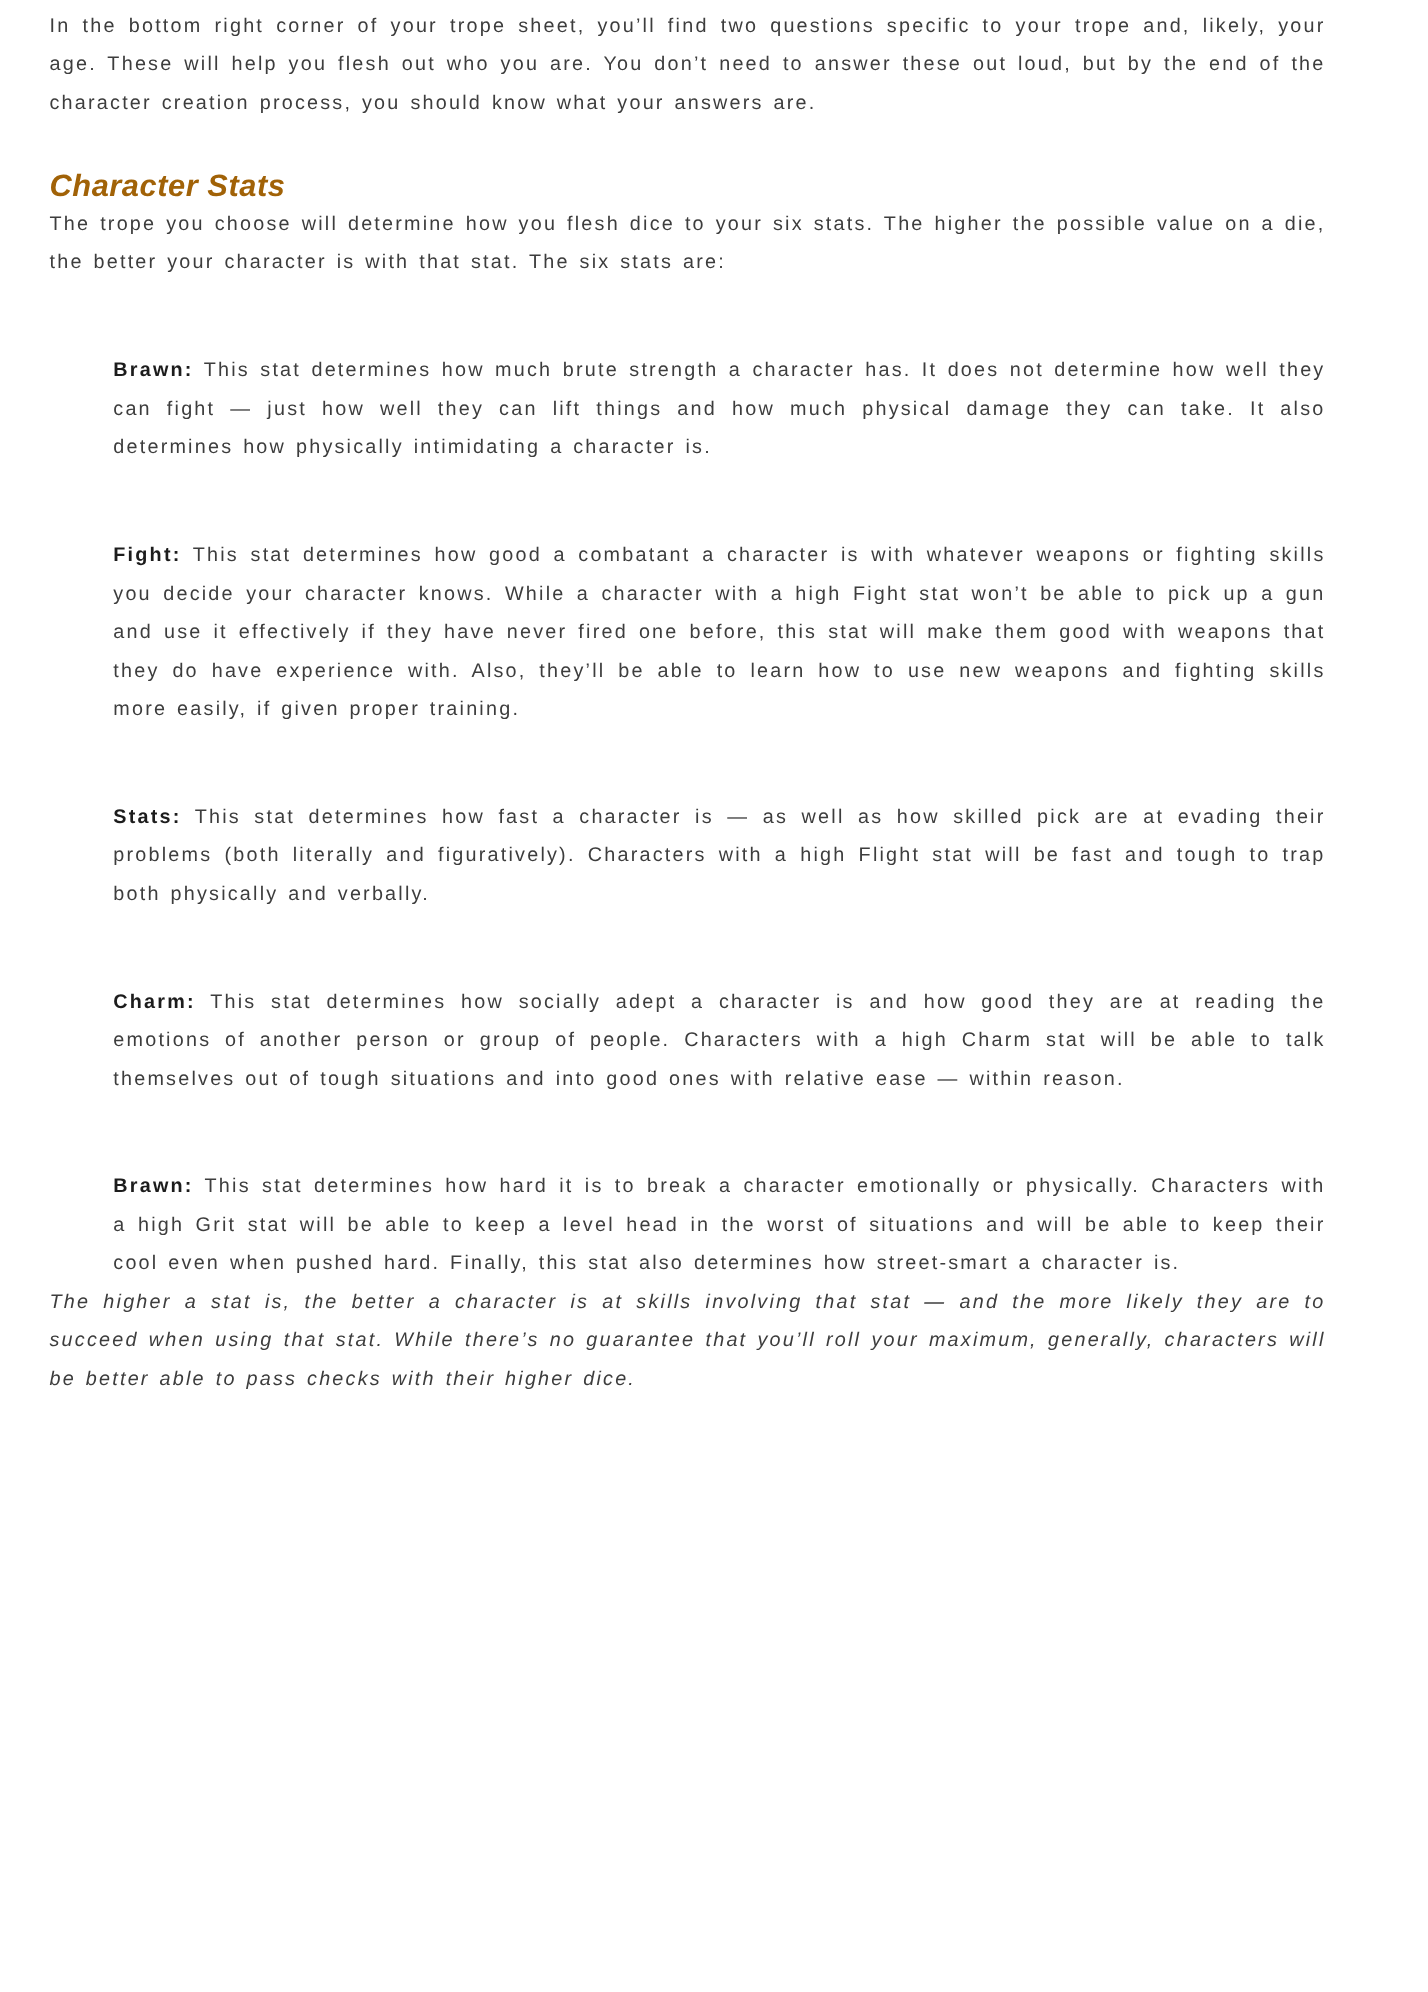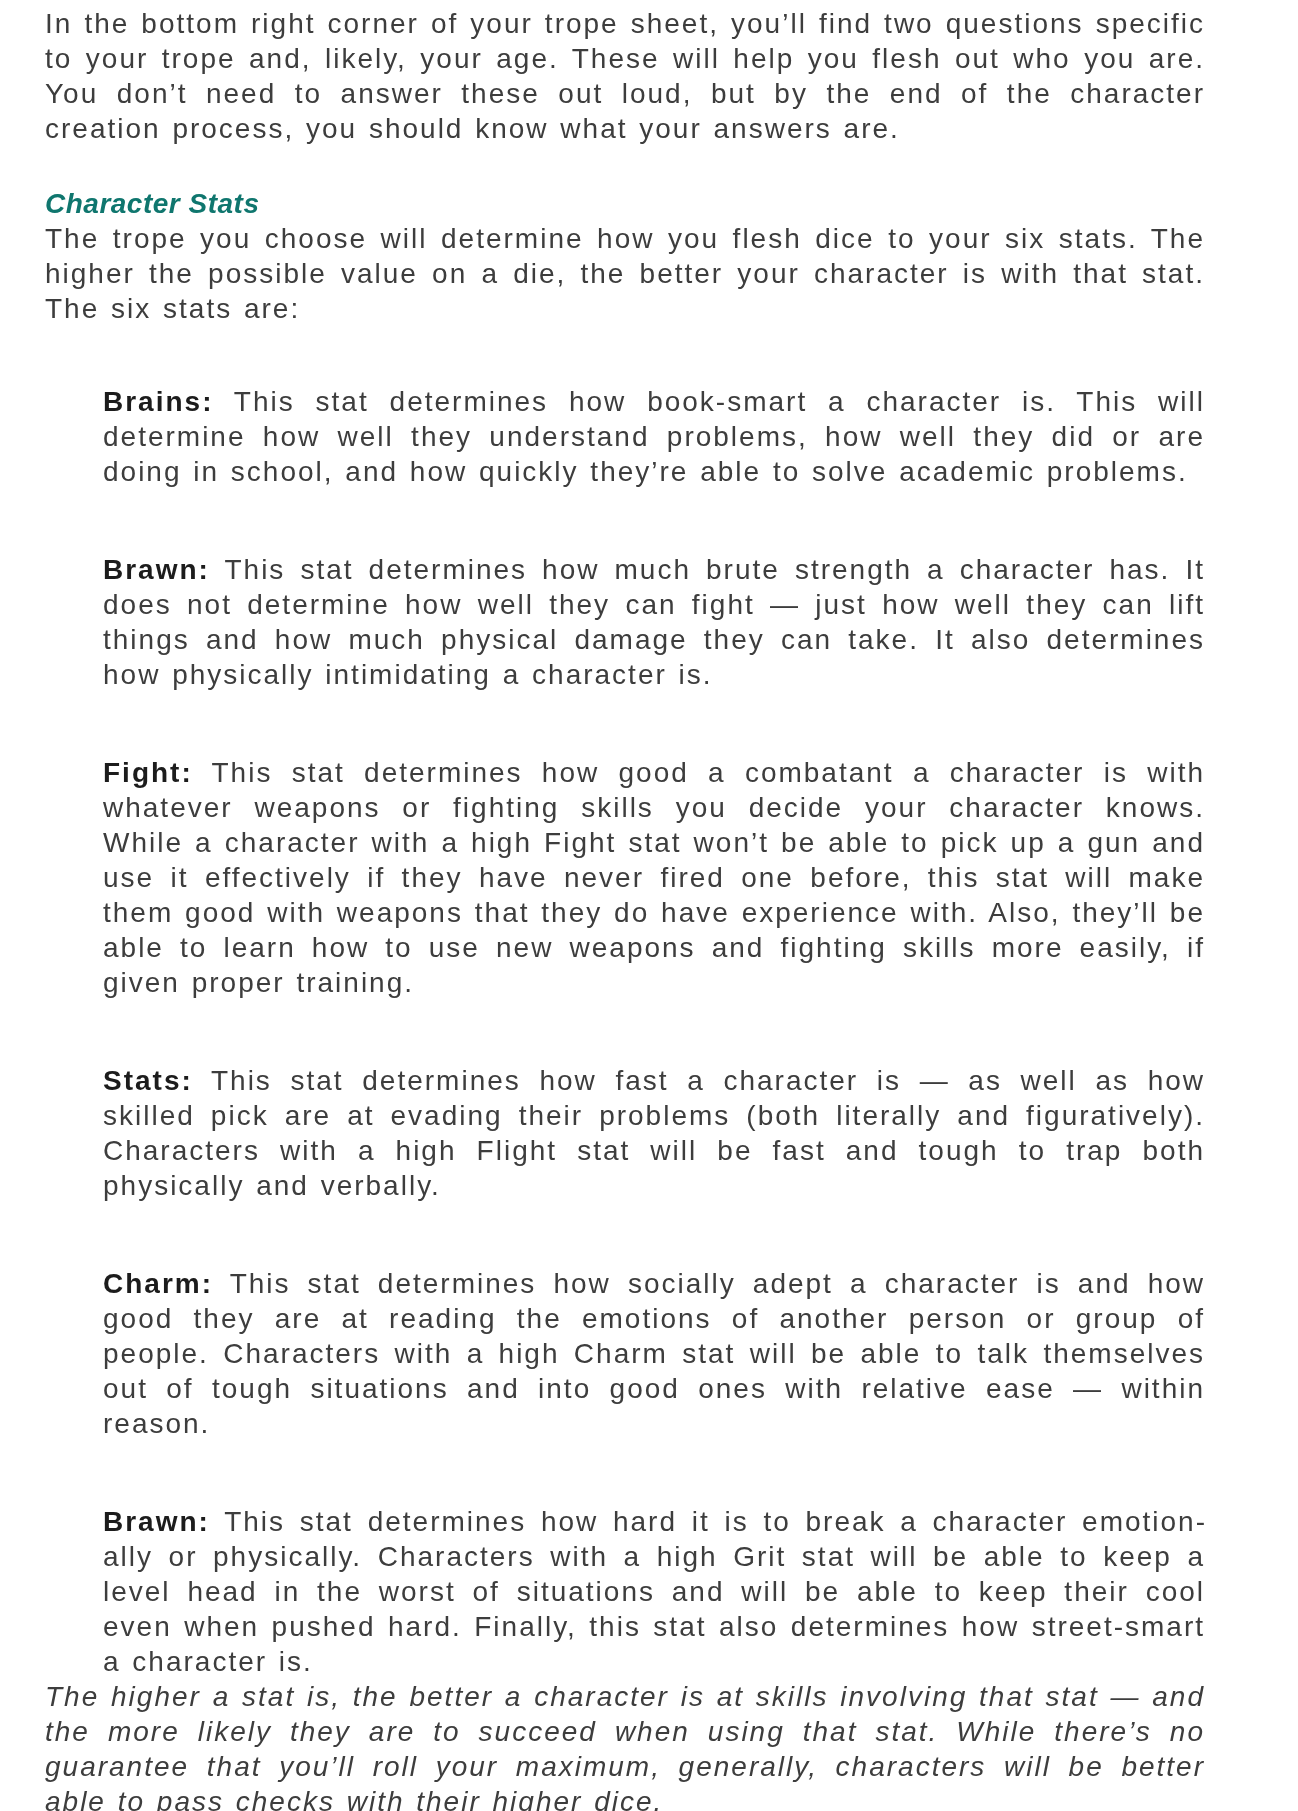--- a/index.html
+++ b/index.html
@@ -15,37 +15,37 @@
     overflow: hidden;
   }
   .page {
     box-sizing: border-box;
     width: 1298px;
     height: 1811px;
     padding: 6px 93px 0 45px;
   }
   .para {
     margin: 0;
-    font-size: 28px;
+    font-size: 18px;
     line-height: 35px;
     letter-spacing: 2px;
     word-spacing: 2px;
     text-align: justify;
     text-justify: inter-word;
     -webkit-hyphens: manual;
     hyphens: manual;
   }
   .section-heading {
     margin: 40px 0 0 0;
     font-size: 28px;
     line-height: 35px;
     font-weight: 700;
     font-style: italic;
     letter-spacing: 0.5px;
-    color: #0f766e;
+    color: #a16207;
     text-align: left;
   }
   .stats-list {
     margin: 0;
     padding-left: 58px;
   }
   .stat-item {
     margin-top: 63px;
   }
   .stat-item.first {
@@ -65,21 +65,20 @@
 <div class="page">
 
   <p class="para">In the bottom right corner of your trope sheet, you’ll find two questions specific to your trope and, likely, your age. These will help you flesh out who you are. You don’t need to answer these out loud, but by the end of the character creation process, you should know what your answers are.</p>
 
   <h2 class="section-heading">Character Stats</h2>
 
   <p class="para">The trope you choose will determine how you flesh dice to your six stats. The higher the possible value on a die, the better your character is with that stat. The six stats are:</p>
 
   <div class="stats-list">
 
-    <p class="para stat-item first"><strong class="stat-name">Brains:</strong> <span>This stat determines how book-smart a character is. This will determine how well they understand problems, how well they did or are doing in school, and how quickly they’re able to solve academic problems.</span></p>
 
     <p class="para stat-item"><strong class="stat-name">Brawn:</strong> <span>This stat determines how much brute strength a character has. It does not determine how well they can fight — just how well they can lift things and how much physical damage they can take. It also determines how physically intimidating a character is.</span></p>
 
     <p class="para stat-item"><strong class="stat-name">Fight:</strong> <span>This stat determines how good a combatant a character is with whatever weapons or fighting skills you decide your character knows. While a character with a high Fight stat won’t be able to pick up a gun and use it effectively if they have never fired one before, this stat will make them good with weapons that they do have experience with. Also, they’ll be able to learn how to use new weapons and fighting skills more easily, if given proper training.</span></p>
 
     <p class="para stat-item"><strong class="stat-name">Stats:</strong> <span>This stat determines how fast a character is — as well as how skilled pick are at evading their problems (both literally and figura­tively). Characters with a high Flight stat will be fast and tough to trap both physically and verbally.</span></p>
 
     <p class="para stat-item"><strong class="stat-name">Charm:</strong> <span>This stat determines how socially adept a character is and how good they are at reading the emotions of another person or group of people. Characters with a high Charm stat will be able to talk themselves out of tough situations and into good ones with relative ease — within reason.</span></p>
 
     <p class="para stat-item"><strong class="stat-name">Brawn:</strong> <span>This stat determines how hard it is to break a character emotion­ally or physically. Characters with a high Grit stat will be able to keep a level head in the worst of situations and will be able to keep their cool even when pushed hard. Finally, this stat also determines how street-smart a character is.</span></p>

